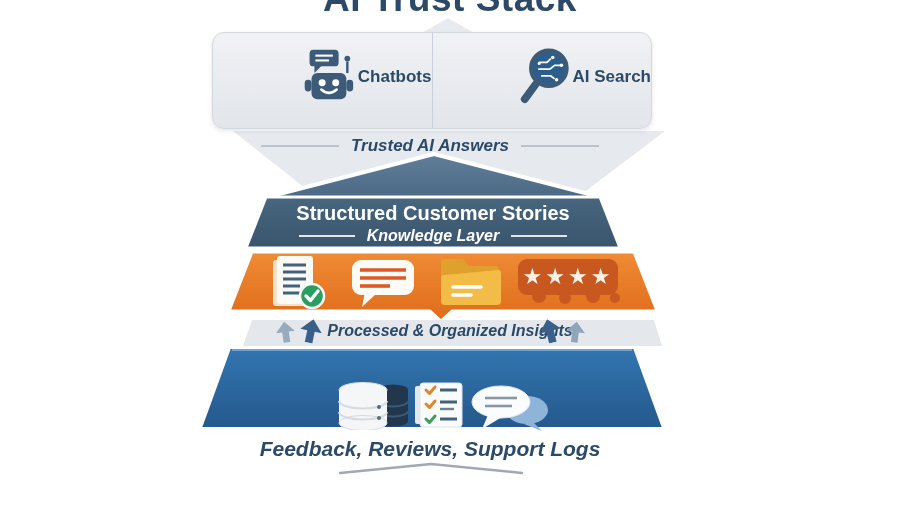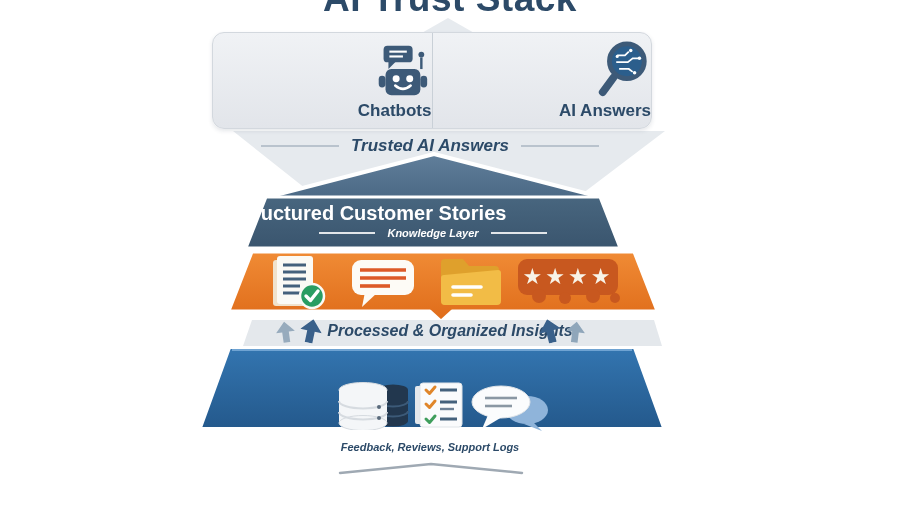--- a/index.html
+++ b/index.html
@@ -19,44 +19,44 @@
 
   
   .top-bar{
     position:absolute;left:212px;top:32px;width:438px;height:95px;
     background:linear-gradient(#f0f2f5,#e2e5ea);
     border:1px solid #d3d8de;border-radius:12px;
     box-shadow:0 2px 4px rgba(40,60,80,.12);
     display:flex;z-index:1;
   }
   .bar-cell{
-    flex:1;display:flex;flex-direction:column;align-items:flex-end;
+    flex:1;display:flex;flex-direction:row;align-items:center;
     justify-content:flex-end;padding-bottom:7px;position:relative;
   }
   .bar-cell + .bar-cell{border-left:1px solid #c9d0d7;}
   .bar-cell .cell-icon{margin-bottom:4px;}
   .bar-label{font-size:17px;font-weight:bold;color:#2c4a68;}
 
   
   .rule-row{
     position:absolute;display:flex;align-items:center;justify-content:center;
     gap:12px;z-index:2;
   }
   .rule-row .rule{height:1.5px;background:#b9c3cd;width:78px;}
   .rule-row.on-dark .rule{background:rgba(255,255,255,.85);width:56px;height:1.5px;}
   .italic-label{
     font-style:italic;font-weight:bold;color:#2c4a68;font-size:17px;
     white-space:nowrap;
   }
   .layer-title{
-    position:absolute;color:#ffffff;font-weight:bold;
+    position:absolute;text-align:center;color:#ffffff;font-weight:bold;
     z-index:2;white-space:nowrap;
   }
   .layer-sub{
-    font-style:italic;font-weight:bold;color:#ffffff;font-size:11px;white-space:nowrap;
+    font-style:italic;font-weight:bold;color:#ffffff;font-size:16px;white-space:nowrap;
   }
 
   
   .layer-icon{position:absolute;z-index:2;}
   .stars-badge{
     position:absolute;left:518px;top:259px;width:100px;height:36px;z-index:2;
     background:#c8581f;border-radius:9px;display:flex;align-items:center;
     justify-content:center;color:#f8f3e7;font-size:22px;letter-spacing:3px;
     line-height:1;
   }
@@ -153,21 +153,21 @@
           <circle cx="32" cy="23" r="18" fill="#2b5e8c" stroke="#3d5a78" stroke-width="5"></circle>
           <polyline points="22,17 30,17 34,13" fill="none" stroke="#fff" stroke-width="1.8"></polyline>
           <circle cx="36" cy="12" r="1.8" fill="#fff"></circle>
           <polyline points="21,24 33,24 38,20 44,20" fill="none" stroke="#fff" stroke-width="1.8"></polyline>
           <circle cx="45" cy="20" r="1.8" fill="#fff"></circle>
           <polyline points="24,31 34,31 38,34" fill="none" stroke="#fff" stroke-width="1.8"></polyline>
           <circle cx="40" cy="35" r="1.8" fill="#fff"></circle>
           <circle cx="22" cy="18" r="1.6" fill="#fff"></circle>
         </svg>
       </span>
-      <div class="bar-label">AI Answers</div>
+      <div class="bar-label">AI Search</div>
     </div>
 
   </div>
 
   <div class="rule-row" style="left:230px;top:136px;width:400px;">
     <span class="rule"></span>
     <span class="italic-label">Trusted AI Answers</span>
     <span class="rule"></span>
   </div>
 
@@ -276,16 +276,16 @@
       <ellipse cx="59" cy="27" rx="21" ry="14" fill="#8fb4da"></ellipse>
       <polygon points="64,38 74,48 56,41" fill="#8fb4da"></polygon>
       <ellipse cx="33" cy="19" rx="29" ry="16" fill="#fbfcfd" stroke="#e0e4e8"></ellipse>
       <polygon points="20,32 34,34 14,46" fill="#fbfcfd"></polygon>
       <line x1="17" y1="15" x2="49" y2="15" stroke="#8a97a3" stroke-width="2.6"></line>
       <line x1="17" y1="23" x2="44" y2="23" stroke="#8a97a3" stroke-width="2.6"></line>
     </svg>
   </span>
 
   <div class="footer-label">
-    <span class="italic-label" style="font-size:11px;">Feedback, Reviews, Support Logs</span>
+    <span class="italic-label" style="font-size:21px;">Feedback, Reviews, Support Logs</span>
   </div>
 
 </div>
 
 </body></html>

